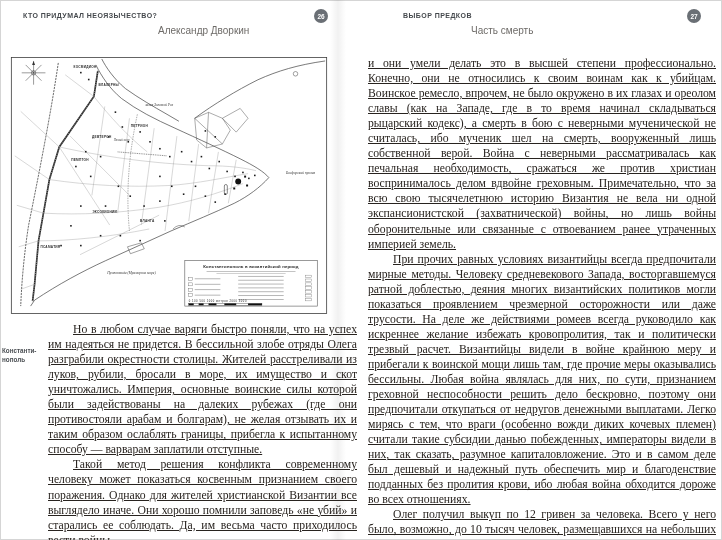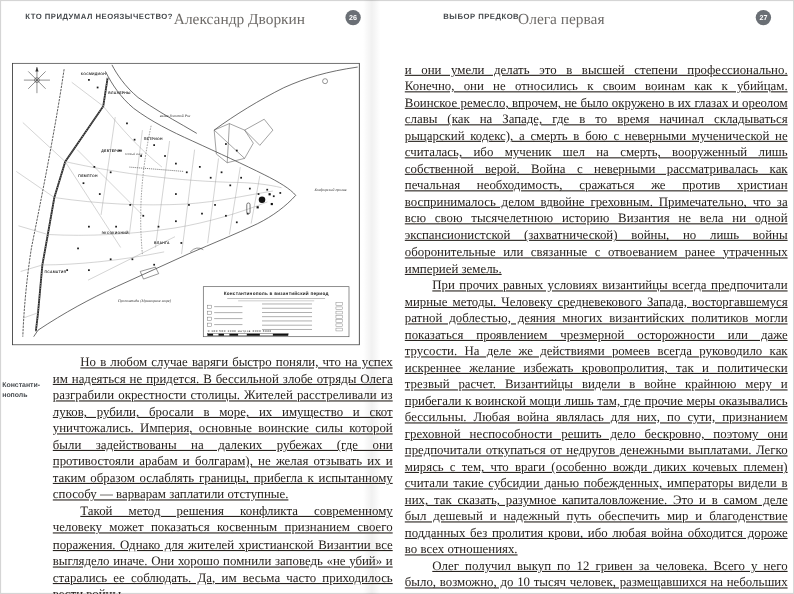--- a/index.html
+++ b/index.html
@@ -12,22 +12,22 @@
     position:absolute; left:330px; top:0; width:16px; height:540px;
     background:linear-gradient(to right, rgba(0,0,0,0) 0%, rgba(0,0,0,0.055) 50%, rgba(0,0,0,0) 100%);
   }
   
   .hdr-title {
     position:absolute; top:12px;
     font-family:"Liberation Sans", sans-serif; font-weight:bold;
     font-size:7px; letter-spacing:0.45px; color:#45494d; white-space:nowrap;
   }
   .hdr-sub {
-    position:absolute; top:11px;
-    font-family:Liberation Serif, serif; font-size:14px; color:#6e6b68; white-space:nowrap;
+    position:absolute; top:25px;
+    font-family:Liberation Sans, sans-serif; font-size:10px; color:#6e6b68; white-space:nowrap;
   }
   .badge {
     position:absolute; top:9px; width:14px; height:14px; border-radius:50%;
     background:#6a6f75; color:#ffffff;
     font-family:"Liberation Sans", sans-serif; font-size:6.5px; font-weight:bold;
     display:flex; align-items:center; justify-content:center;
   }
   #hdr-left-title  { left:23px; }
   #hdr-left-author { left:158px; }
   #badge-26        { left:314px; }
@@ -59,21 +59,21 @@
 </head>
 <body>
 
 <div class="frame"></div>
 <div class="seam"></div>
 
 <div id="hdr-left-title" class="hdr-title">КТО ПРИДУМАЛ НЕОЯЗЫЧЕСТВО?</div>
 <div id="hdr-left-author" class="hdr-sub">Александр Дворкин</div>
 <div id="badge-26" class="badge">26</div>
 <div id="hdr-right-title" class="hdr-title">ВЫБОР ПРЕДКОВ</div>
-<div id="hdr-right-part" class="hdr-sub">Олега первая</div>
+<div id="hdr-right-part" class="hdr-sub">Часть смерть</div>
 <div id="badge-27" class="badge">27</div>
 
 <div class="map-fig">
 <svg width="318" height="257" viewBox="0 0 320 260" xmlns="http://www.w3.org/2000/svg">
   <rect x="0.5" y="0.5" width="319" height="259" fill="#ffffff" stroke="#3c3c3c" stroke-width="0.8"></rect>
 
   <g stroke="#333" stroke-width="0.5" fill="none">
     <line x1="23" y1="4" x2="23" y2="28"></line>
     <line x1="11" y1="16" x2="35" y2="16"></line>
     <line x1="15" y1="8" x2="31" y2="24"></line>

